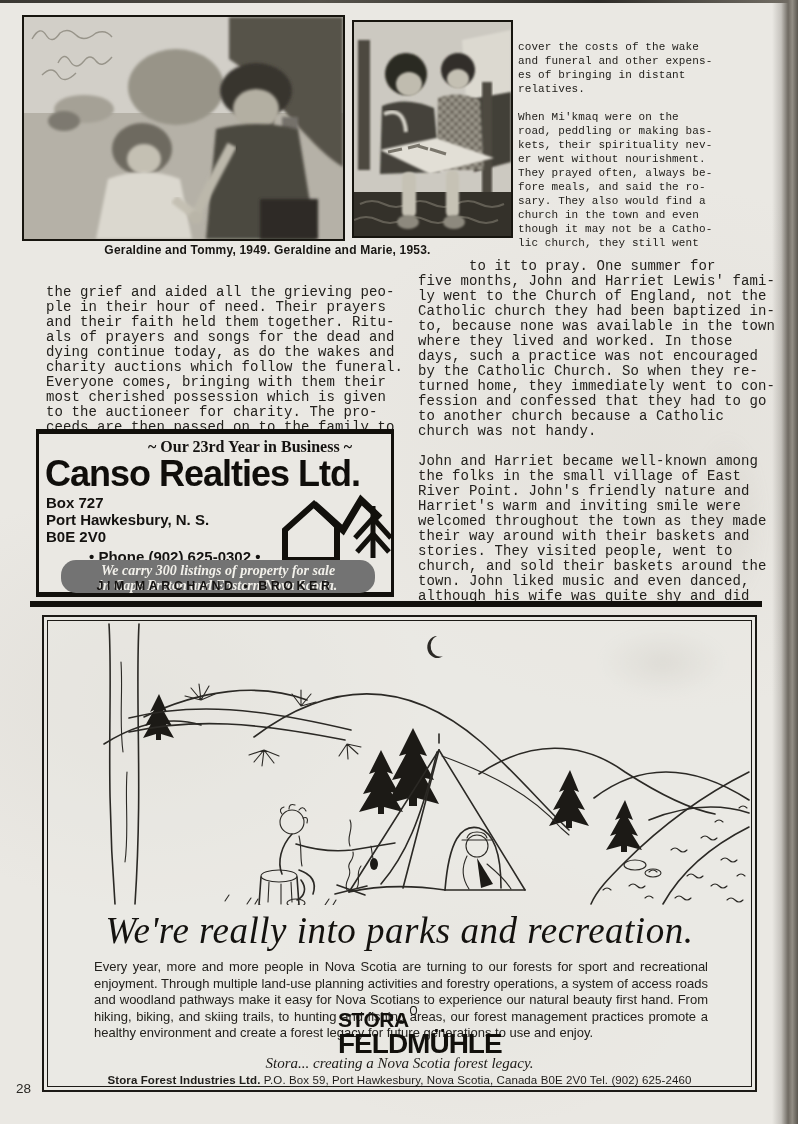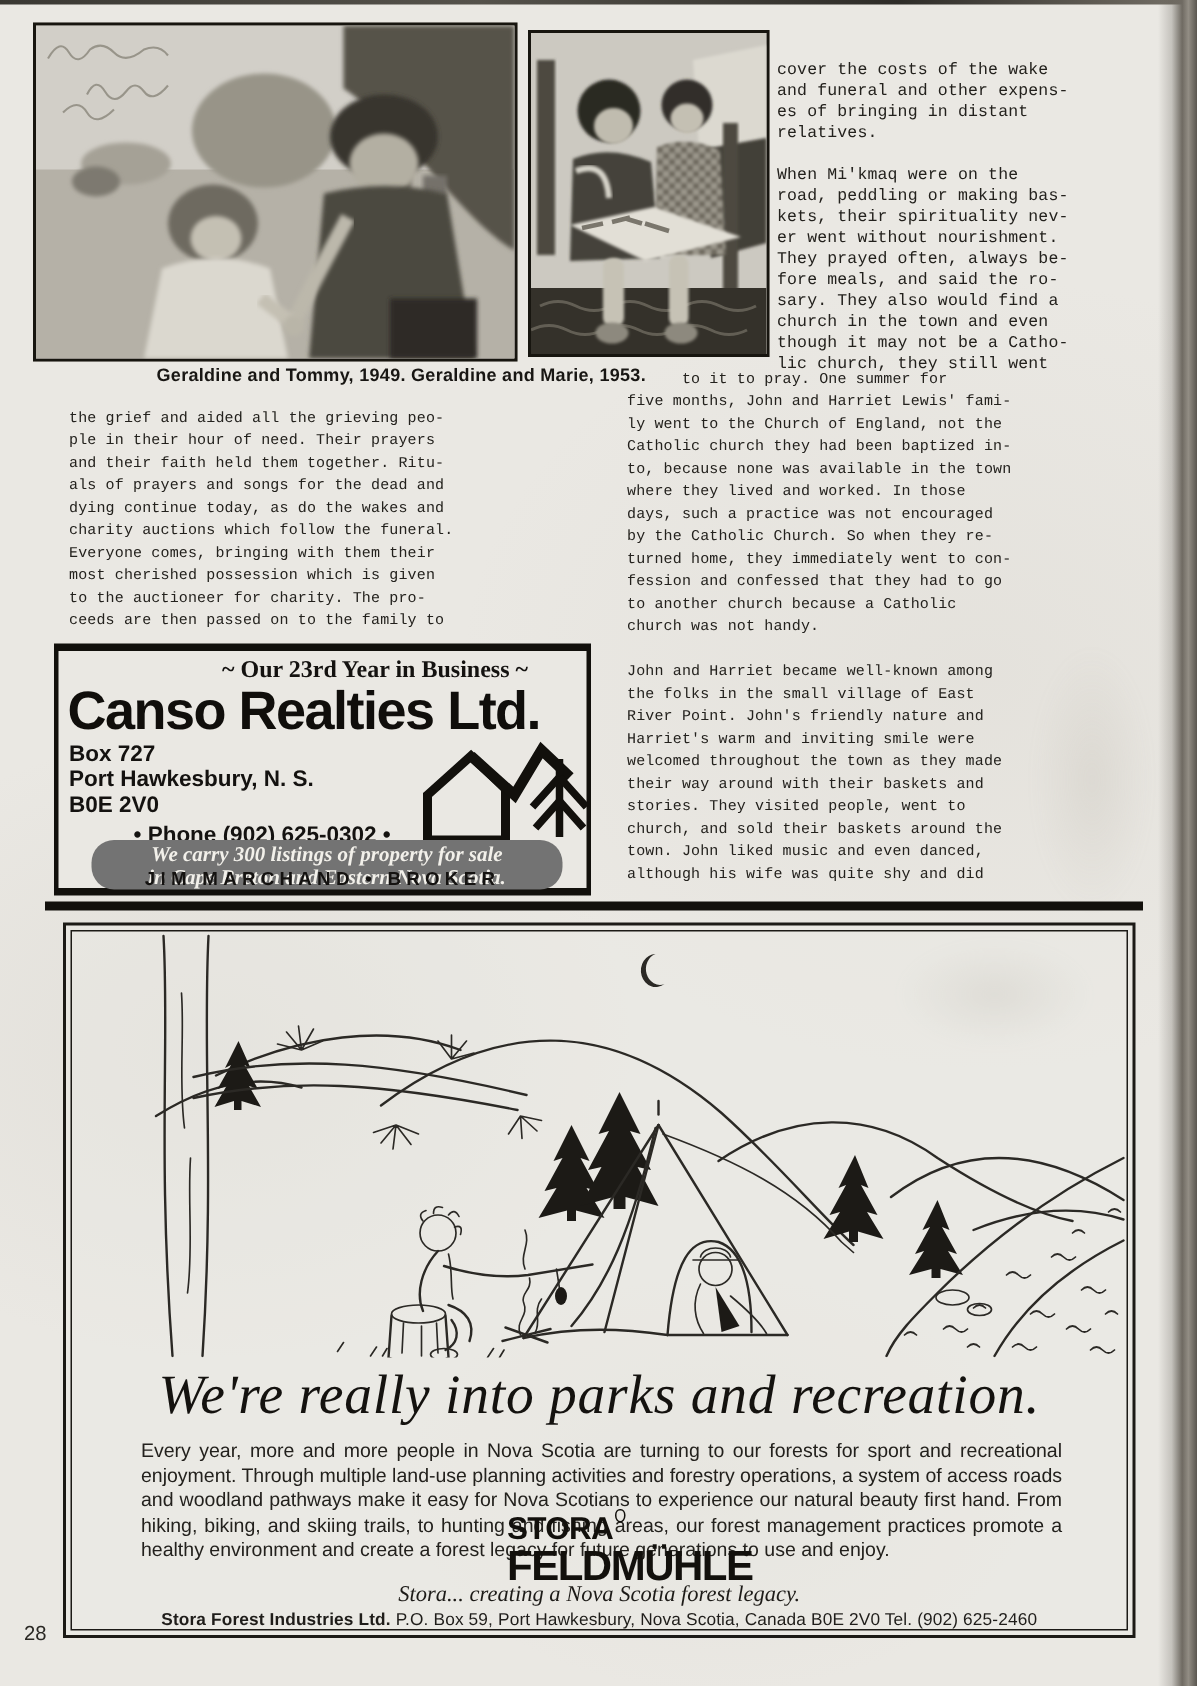--- a/index.html
+++ b/index.html
@@ -32,21 +32,21 @@
     font-size:12px;font-weight:bold;letter-spacing:.2px;
     text-align:center;color:#181613;
   }
 
   
   .tw{
     font-family:"Liberation Mono","DejaVu Sans Mono",monospace;
     white-space:pre;color:#23211d;
   }
   .tw-small{font-size:11px;line-height:14px;letter-spacing:.1px;}
-  .tw-big{font-size:10px;line-height:15px;letter-spacing:.1px;}
+  .tw-big{font-size:14px;line-height:15px;letter-spacing:.1px;margin-top:13px;}
 
   
   .canso{
     border-top:5px solid #12100c;border-bottom:5px solid #12100c;
     border-left:3px solid #12100c;border-right:3px solid #12100c;
     background:#eae8e3;box-sizing:border-box;
   }
   .canso-tag{font-family:"Liberation Serif",serif;font-weight:bold;font-size:16px;text-align:center;color:#141210;}
   .canso-title{font-size:36px;font-weight:bold;letter-spacing:-1px;color:#100e0b;line-height:1;text-align:center;}
   .canso-addr{font-size:15px;font-weight:bold;line-height:17px;color:#141210;}

